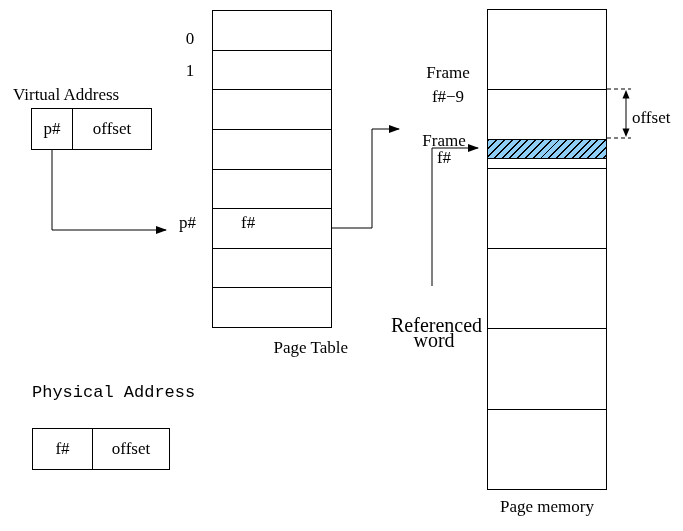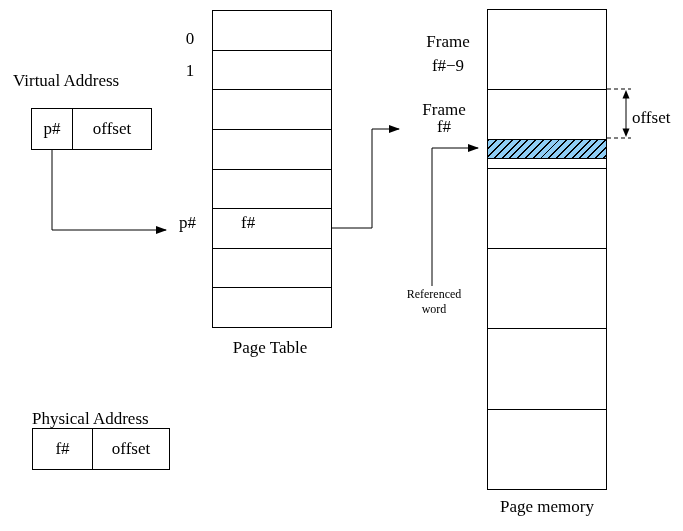--- a/index.html
+++ b/index.html
@@ -97,20 +97,21 @@
     top: 129px;
     height: 20px;
     border-top: 1px solid #000;
     border-bottom: 1px solid #000;
     box-sizing: border-box;
   }
   .two-line {
     position: absolute;
     text-align: center;
     font-size: 17px;
+    margin-top: 31px;
   }
 </style>
 </head>
 <body>
 
 <div class="canvas">
 
   <svg class="connectors" viewBox="0 0 683 531" xmlns="http://www.w3.org/2000/svg">
     <defs>
       <marker id="ah" markerWidth="11" markerHeight="8" refX="10" refY="4" orient="auto" markerUnits="userSpaceOnUse">
@@ -125,21 +126,21 @@
     <path d="M432 286 V148 H478" fill="none" stroke="#000" stroke-width="1" marker-end="url(#ah)"></path>
 
     <path d="M607 89 H631" fill="none" stroke="#000" stroke-width="1" stroke-dasharray="4 3"></path>
     <path d="M607 138 H631" fill="none" stroke="#000" stroke-width="1" stroke-dasharray="4 3"></path>
 
     <line x1="626" y1="93" x2="626" y2="134" stroke="#000" stroke-width="1"></line>
     <path d="M626 90 L622.5 98.5 L629.5 98.5 Z" fill="#000"></path>
     <path d="M626 137 L622.5 128.5 L629.5 128.5 Z" fill="#000"></path>
   </svg>
 
-  <div class="label" style="left:13px; top:72px;">Virtual Address</div>
+  <div class="label" style="left:13px; top:86px;">Virtual Address</div>
   <div class="addr-box" style="left:31px; top:108px; width:121px; height:42px;">
     <div class="cell first" style="width:41px;">p#</div>
     <div class="cell" style="flex:1;">offset</div>
   </div>
 
   <div class="label" style="left:183px; top:30px; width:14px; text-align:center;">0</div>
   <div class="label" style="left:183px; top:62px; width:14px; text-align:center;">1</div>
 
   <div class="label" style="left:179px; top:214px;">p#</div>
 
@@ -148,21 +149,21 @@
     <div class="pt-row"></div>
     <div class="pt-row"></div>
     <div class="pt-row"></div>
     <div class="pt-row"></div>
     <div class="pt-row"></div>
     <div class="pt-row"></div>
     <div class="pt-row"></div>
   </div>
 
   <div class="label" style="left:241px; top:214px;">f#</div>
-  <div class="label center" style="left:210px; top:339px; width:120px;">Page Table</div>
+  <div class="label center" style="left:228px; top:339px; width:120px;text-align:right;">Page Table</div>
 
   <div class="main-memory">
     <div class="mm-divider" style="top:79px;"></div>
     <div class="word-band" style="background: repeating-linear-gradient(135deg, rgb(0, 0, 0) 0px, rgb(0, 0, 0) 1.4px, rgb(142, 205, 245) 1.4px, rgb(142, 205, 245) 5.5px);"></div>
     <div class="mm-divider" style="top:158px;"></div>
     <div class="mm-divider" style="top:238px;"></div>
     <div class="mm-divider" style="top:318px;"></div>
     <div class="mm-divider" style="top:399px;"></div>
   </div>
 
@@ -170,26 +171,26 @@
     <div>Frame</div>
     <div>f#−9</div>
   </div>
   <div class="two-line" style="left:415px; top:101px; width:58px; line-height:17px;">
     <div>Frame</div>
     <div>f#</div>
   </div>
 
   <div class="label" style="left:632px; top:109px;">offset</div>
 
-  <div class="two-line" style="left:391px; top:287px; width:86px; font-size:12px; line-height:15px;">
+  <div class="two-line" style="left:391px; top:287px; width:86px; font-size:20px; line-height:15px;">
     <div>Referenced</div>
     <div>word</div>
   </div>
 
   <div class="label center" style="left:485px; top:498px; width:124px;">Page memory</div>
 
-  <div class="label" style="left:32px; top:410px;">Physical Address</div>
+  <div class="label" style="left:32px; top:384px;font-family:Liberation Mono, monospace;">Physical Address</div>
   <div class="addr-box" style="left:32px; top:428px; width:138px; height:42px;">
     <div class="cell first" style="width:60px;">f#</div>
     <div class="cell" style="flex:1;">offset</div>
   </div>
 
 </div>
 
 </body></html>

